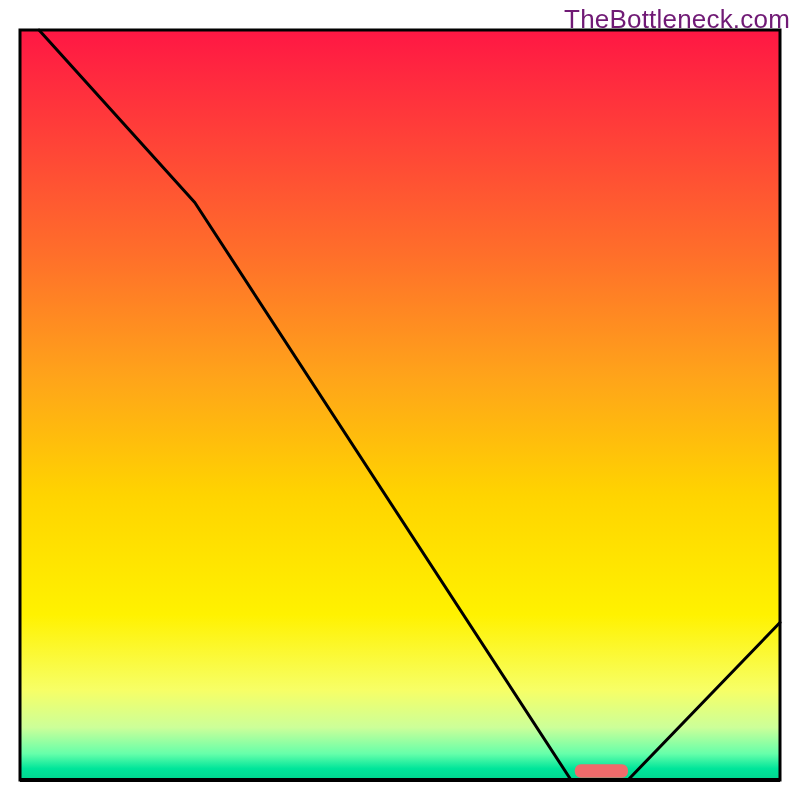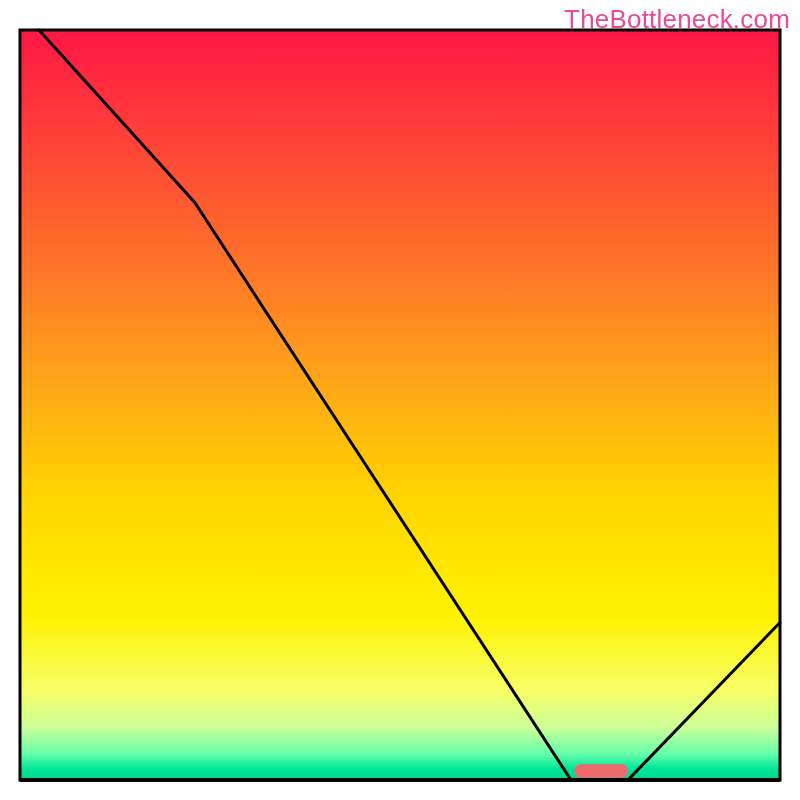--- a/index.html
+++ b/index.html
@@ -12,21 +12,21 @@
   }
   .chart-container {
     position: relative;
     width: 800px;
     height: 800px;
   }
   .watermark {
     position: absolute;
     top: 4px;
     right: 10px;
-    color: #ec4899;
+    color: #701a75;
     font-size: 26px;
     font-weight: 500;
     z-index: 5;
     letter-spacing: 0.2px;
   }
   svg {
     display: block;
   }
 </style>
 </head>

